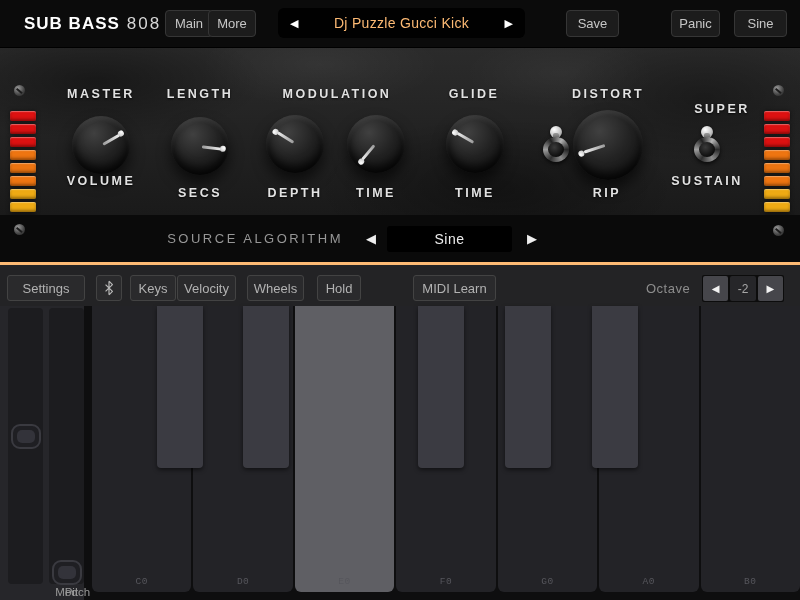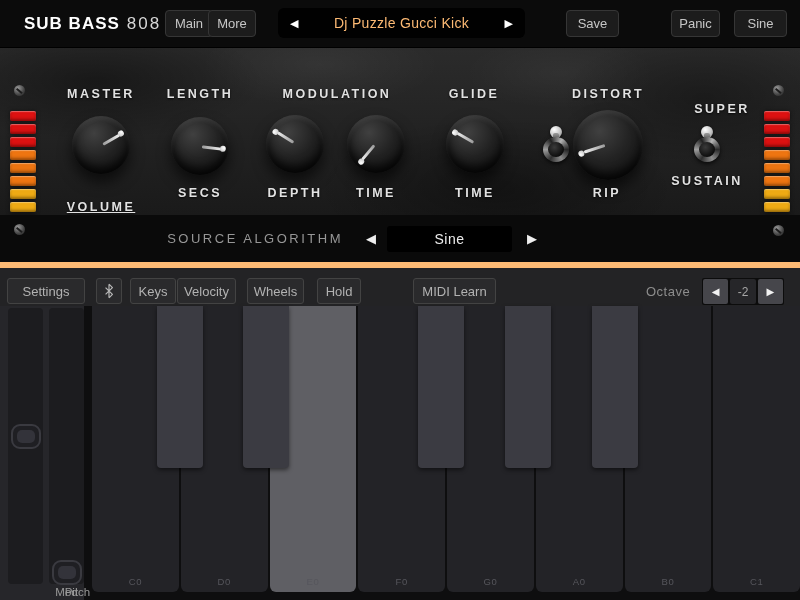--- a/index.html
+++ b/index.html
@@ -65,21 +65,21 @@
   #sourcerow{position:absolute;left:0;top:215px;width:800px;height:47px;background:#0a0a0a;}
   .src-label{position:absolute;left:0;top:0;width:343px;height:47px;display:flex;align-items:center;
              justify-content:flex-end;color:#979797;font-size:13px;letter-spacing:2.5px;}
   .src-arrow{position:absolute;top:0;height:47px;display:flex;align-items:center;color:#efefef;
              font-size:13px;}
   .src-value{position:absolute;left:387px;top:11px;width:125px;height:26px;background:#000;
              border-radius:3px;color:#ececec;font-size:14px;display:flex;align-items:center;
              justify-content:center;letter-spacing:.5px;}
   
   #controlbar{position:absolute;left:0;top:262px;width:800px;height:44px;background:#232325;
-              border-top:6px solid #fdba74;box-sizing:border-box;}
+              border-top:3px solid #fdba74;box-sizing:border-box;}
   .ctl-btn{position:absolute;top:10px;height:26px;background:#2a2a2c;border:1px solid #434343;
            border-radius:3px;color:#b2b2b2;font-size:13px;display:flex;align-items:center;
            justify-content:center;box-sizing:border-box;}
   .octave-label{position:absolute;left:646px;top:10px;height:26px;display:flex;align-items:center;
                 color:#8d8d8d;font-size:13px;letter-spacing:.5px;}
   .octave-ctl{position:absolute;left:702px;top:10px;width:82px;height:27px;display:flex;gap:2px;
               background:#0c0c0c;padding:1px;box-sizing:border-box;border-radius:2px;}
   .octave-ctl .cell{flex:1;display:flex;align-items:center;justify-content:center;border-radius:2px;}
   .octave-ctl .cell.arr{background:#46464b;color:#f2f2f2;font-size:10px;}
   .octave-ctl .cell.val{background:#262629;color:#a6a6a6;font-size:12px;}
@@ -90,21 +90,21 @@
   .wheel-track{position:absolute;top:2px;height:276px;width:35px;background:#1c1c1f;border-radius:4px;}
   .wheel-thumb{position:absolute;width:30px;height:25px;background:#1f1f23;border:2px solid #3a3a40;
                border-radius:9px;box-sizing:border-box;}
   .wheel-thumb::after{content:"";position:absolute;inset:4px;background:#33333a;border-radius:5px;}
   .wheel-label{position:absolute;top:278px;height:16px;color:#9a9a9a;font-size:11.5px;
                display:flex;align-items:center;justify-content:center;}
   .keys-wrap{position:absolute;left:92px;top:0;width:708px;height:286px;display:flex;gap:2px;}
   .white-key{position:relative;flex:1;background:#232327;border-radius:0 0 6px 6px;}
   .white-key.pressed{background:#5f5f64;}
   .white-key .key-label{position:absolute;bottom:5px;left:0;width:100%;text-align:center;
-        color:#56565c;font-size:9.5px;font-family:Liberation Sans, sans-serif;letter-spacing:.5px;}
+        color:#56565c;font-size:9.5px;font-family:Liberation Mono, monospace;letter-spacing:.5px;}
   .black-key{position:absolute;top:0;width:46px;height:162px;background:#3b3b42;
              border-radius:0 0 4px 4px;box-shadow:0 2px 4px rgba(0,0,0,.5);}
 </style>
 </head>
 <body>
 
 <div id="stage">
 
   <div id="topbar">
     <div class="app-title">
@@ -150,21 +150,21 @@
         <div class="led-seg" style="background: rgb(238, 170, 20);"></div>
       </div>
 
     <div class="panel-label" style="left:101px;top:39px;">MASTER</div>
     <div class="knob" style="left: 72px; top: 68px; width: 58px; height: 58px; --angle: 60deg;">
       <div class="pointer">
           <div class="line"></div>
           <div class="dot"></div>
         </div>
     </div>
-    <div class="panel-label" style="left:101px;top:152px;text-decoration:underline;">VOLUME</div>
+    <div class="panel-label" style="left:101px;top:126px;">VOLUME</div>
 
     <div class="panel-label" style="left:200px;top:39px;">LENGTH</div>
     <div class="knob" style="left: 171px; top: 69px; width: 58px; height: 58px; --angle: 97deg;">
       <div class="pointer">
           <div class="line"></div>
           <div class="dot"></div>
         </div>
     </div>
     <div class="panel-label" style="left:200px;top:138px;">SECS</div>
 
@@ -271,23 +271,20 @@
         </div>
         <div class="white-key">
           <span class="key-label">G0</span>
         </div>
         <div class="white-key">
           <span class="key-label">A0</span>
         </div>
         <div class="white-key">
           <span class="key-label">B0</span>
         </div>
-        <div class="white-key">
-          <span class="key-label">C1</span>
-        </div>
         <div class="black-key" style="left: 65px;"></div>
         <div class="black-key" style="left: 151px;"></div>
         <div class="black-key" style="left: 326px;"></div>
         <div class="black-key" style="left: 413px;"></div>
         <div class="black-key" style="left: 500px;"></div>
       </div>
   </div>
 
 </div>
 

